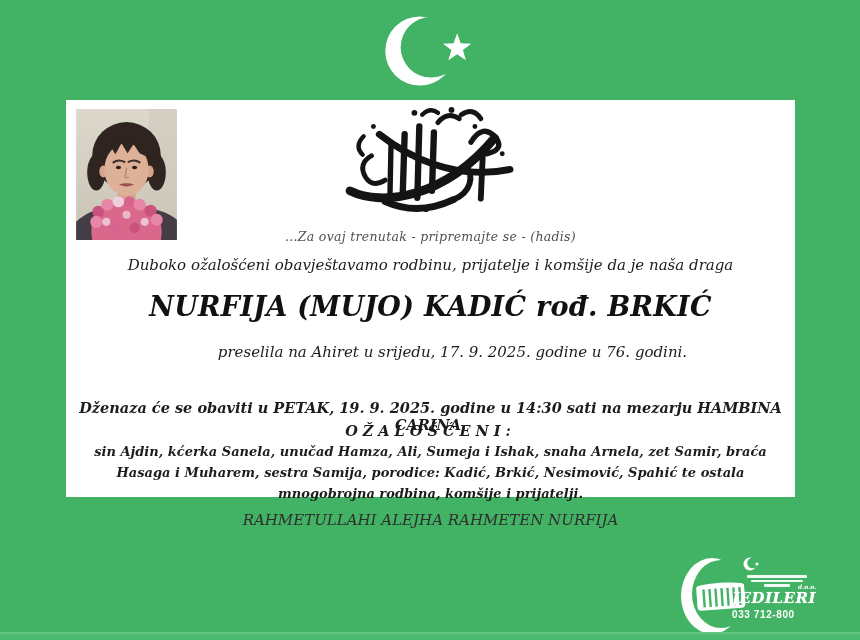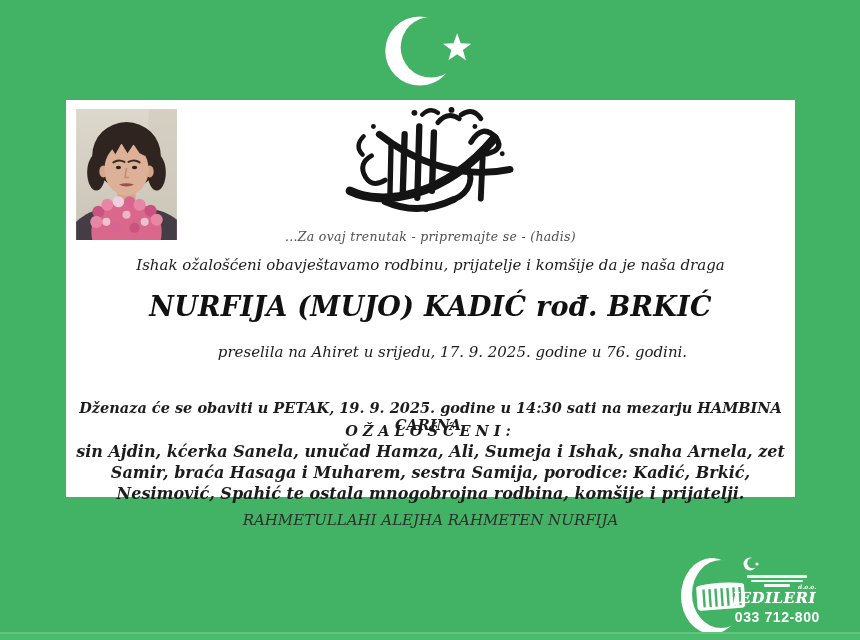--- a/index.html
+++ b/index.html
@@ -40,21 +40,21 @@
     text-align: center;
     color: #1c1c1c;
     font-style: italic;
   }
   .hadis      { top: 129px; font-size: 12.5px; color: #4f4f4f; letter-spacing: .3px; }
   .intro      { top: 156px; font-size: 15px; }
   .name       { top: 191px; font-size: 27px; font-weight: bold; color: #111111; letter-spacing: .3px; }
   .preselila  { top: 243px; font-size: 15px; padding-left: 44px; }
   .dzenaza    { top: 283px; font-size: 14.5px; font-weight: bold; margin-top: 16px; }
   .ozalosceni { top: 322px; font-size: 14.5px; font-weight: bold; letter-spacing: 5px; }
-  .family     { top: 341px; font-size: 16px; font-weight: bold; line-height: 21px; padding: 0 4px; }
+  .family     { top: 341px; font-size: 13px; font-weight: bold; line-height: 21px; padding: 0 4px; }
   .rahmet     { top: 411px; font-size: 15px; color: #2e2e2e; }
 
   .logo {
     position: absolute; left: 674px; top: 556px;
     width: 146px; height: 78px;
   }
   .logo svg { position: absolute; left: 0; top: 0; }
   .logo-smallprint {
     position: absolute; left: 72px; top: 19px;
     width: 62px; height: 14px;
@@ -72,22 +72,22 @@
     letter-spacing: .5px; text-align: left;
     text-shadow: 0 0 1px rgba(255,255,255,.7);
     font-family: "DejaVu Serif", serif;
   }
   .logo-suffix {
     position: absolute; left: 124px; top: 27px;
     color: #ffffff; font-size: 6px; font-style: italic; font-weight: bold;
   }
   .logo-phone {
     position: absolute; left: 58px; top: 53px; width: 88px;
-    color: #ffffff; font-size: 14px; font-weight: bold;
-    letter-spacing: .6px; text-align: right;
+    color: #ffffff; font-size: 10px; font-weight: bold;
+    letter-spacing: .6px; text-align: left;
     font-family: "Liberation Sans", sans-serif;
   }
 
   .footer-strip {
     position: absolute; left: 0; right: 0; bottom: 0;
     height: 8px; background: #4cba6e;
     border-top: 2px solid #62c681;
   }
 </style>
 </head>
@@ -174,21 +174,21 @@
         <circle cx="88" cy="8" r="3"></circle>
         <circle cx="126" cy="5" r="3"></circle>
         <circle cx="178" cy="50" r="2.5"></circle>
         <circle cx="46" cy="22" r="2.5"></circle>
         <circle cx="100" cy="107" r="2.6"></circle>
         <circle cx="150" cy="22" r="2.5"></circle>
       </g>
     </svg>
 
     <div class="txt hadis">...Za ovaj trenutak - pripremajte se - (hadis)</div>
-    <div class="txt intro">Ishak ožalošćeni obavještavamo rodbinu, prijatelje i komšije da je naša draga</div>
+    <div class="txt intro">Duboko ožalošćeni obavještavamo rodbinu, prijatelje i komšije da je naša draga</div>
     <div class="txt name">NURFIJA (MUJO) KADIĆ rođ. BRKIĆ</div>
     <div class="txt preselila">preselila na Ahiret u srijedu, 17. 9. 2025. godine u 76. godini.</div>
     <div class="txt dzenaza">Dženaza će se obaviti u PETAK, 19. 9. 2025. godine u 14:30 sati na mezarju HAMBINA CARINA.</div>
     <div class="txt ozalosceni">OŽALOŠĆENI:</div>
     <div class="txt family">sin Ajdin, kćerka Sanela, unučad Hamza, Ali, Sumeja i Ishak, snaha Arnela, zet Samir, braća Hasaga i Muharem, sestra Samija, porodice: Kadić, Brkić, Nesimović, Spahić te ostala mnogobrojna rodbina, komšije i prijatelji.</div>
     <div class="txt rahmet">RAHMETULLAHI ALEJHA RAHMETEN NURFIJA</div>
   </div>
 
   <div class="logo">
     <svg width="146" height="78" viewBox="0 0 146 78">

